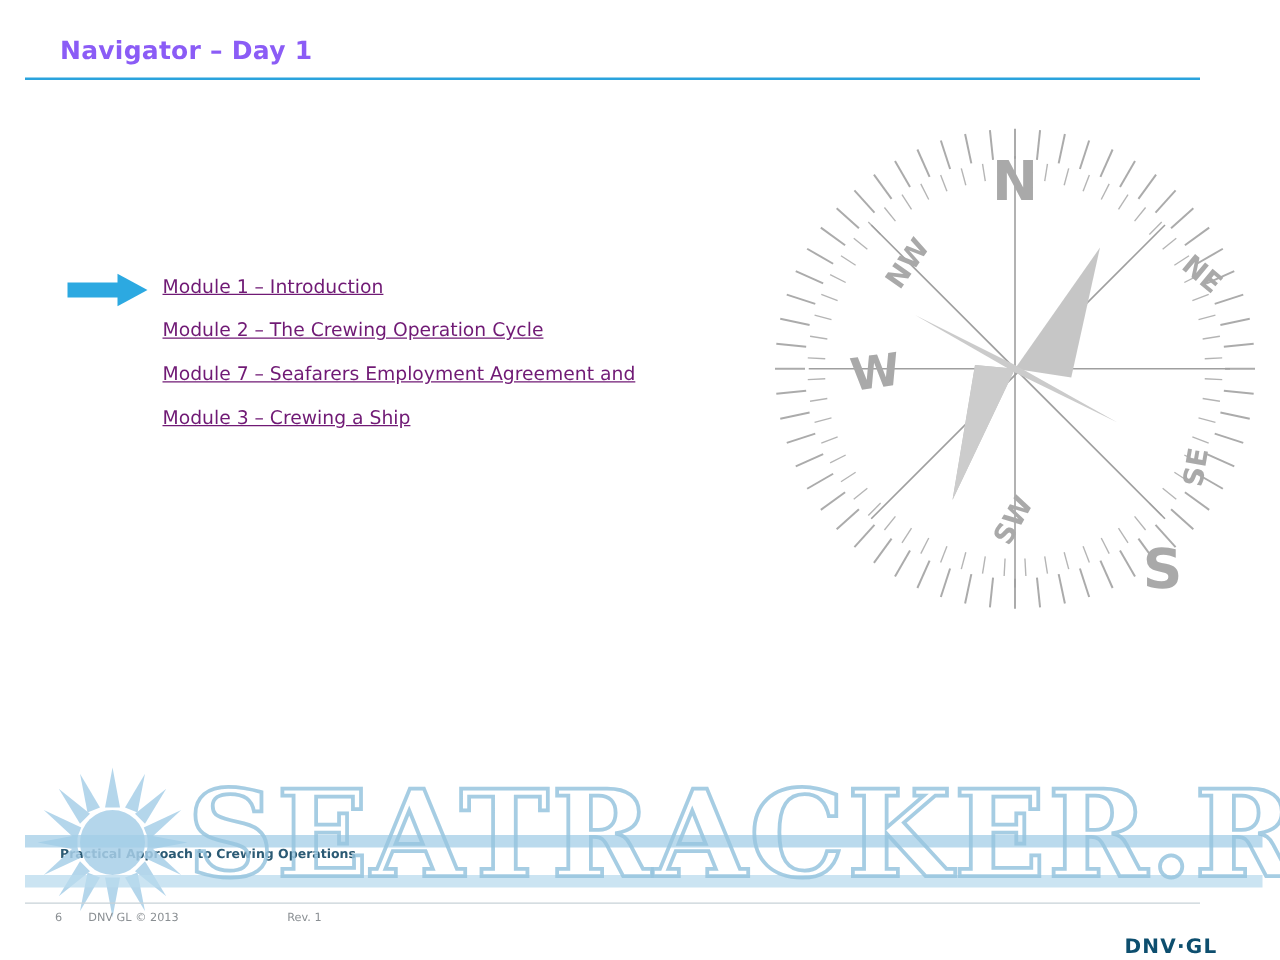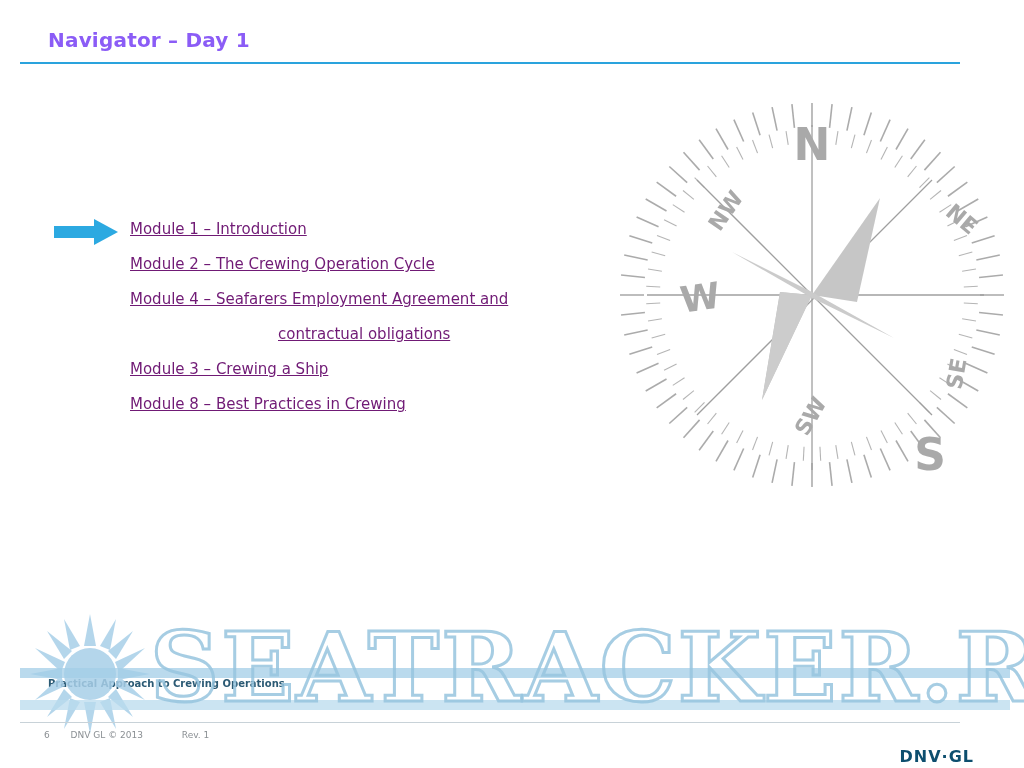--- a/index.html
+++ b/index.html
@@ -101,21 +101,21 @@
   }
   .footer-left {
     position: absolute;
     left: 44px;
     top: 730px;
     font-size: 9px;
     color: #8a8f93;
     white-space: nowrap;
   }
   .footer-left span.pg { margin-right: 18px; }
-  .footer-left span.rev { margin-left: 36px; }
+  .footer-left span.rev { margin-left: 84px; }
   .footer-brand {
     position: absolute;
     right: 50px;
     top: 726px;
     font-size: 16px;
     font-weight: bold;
     color: #0d4e6e;
     letter-spacing: 1px;
     margin-top: 21px;
   }
@@ -328,24 +328,22 @@
 </div>
 
 <div class="arrow-bullet">
   <div class="shaft"></div>
   <div class="head"></div>
 </div>
 
 <div class="module-list">
   <div class="module-item">Module 1 – Introduction</div>
   <div class="module-item">Module 2 – The Crewing Operation Cycle</div>
-  <div class="module-item">Module 4 – Seafarers Employment Agreement and</div>
-  <div class="module-item indent">contractual obligations</div>
+  <div class="module-item">Module 7 – Seafarers Employment Agreement and</div>
   <div class="module-item">Module 3 – Crewing a Ship</div>
-  <div class="module-item">Module 8 – Best Practices in Crewing</div>
 </div>
 
 <div class="footer-caption">Practical Approach to Crewing Operations</div>
 
 <div class="wm-sun">
   <svg viewBox="0 0 140 130" width="140" height="130" xmlns="http://www.w3.org/2000/svg">
     <g fill="#a8cfe8" opacity="0.85">
       <circle cx="70" cy="62" r="26"></circle>
       <g>
         <polygon points="70,2 76,34 64,34"></polygon>

